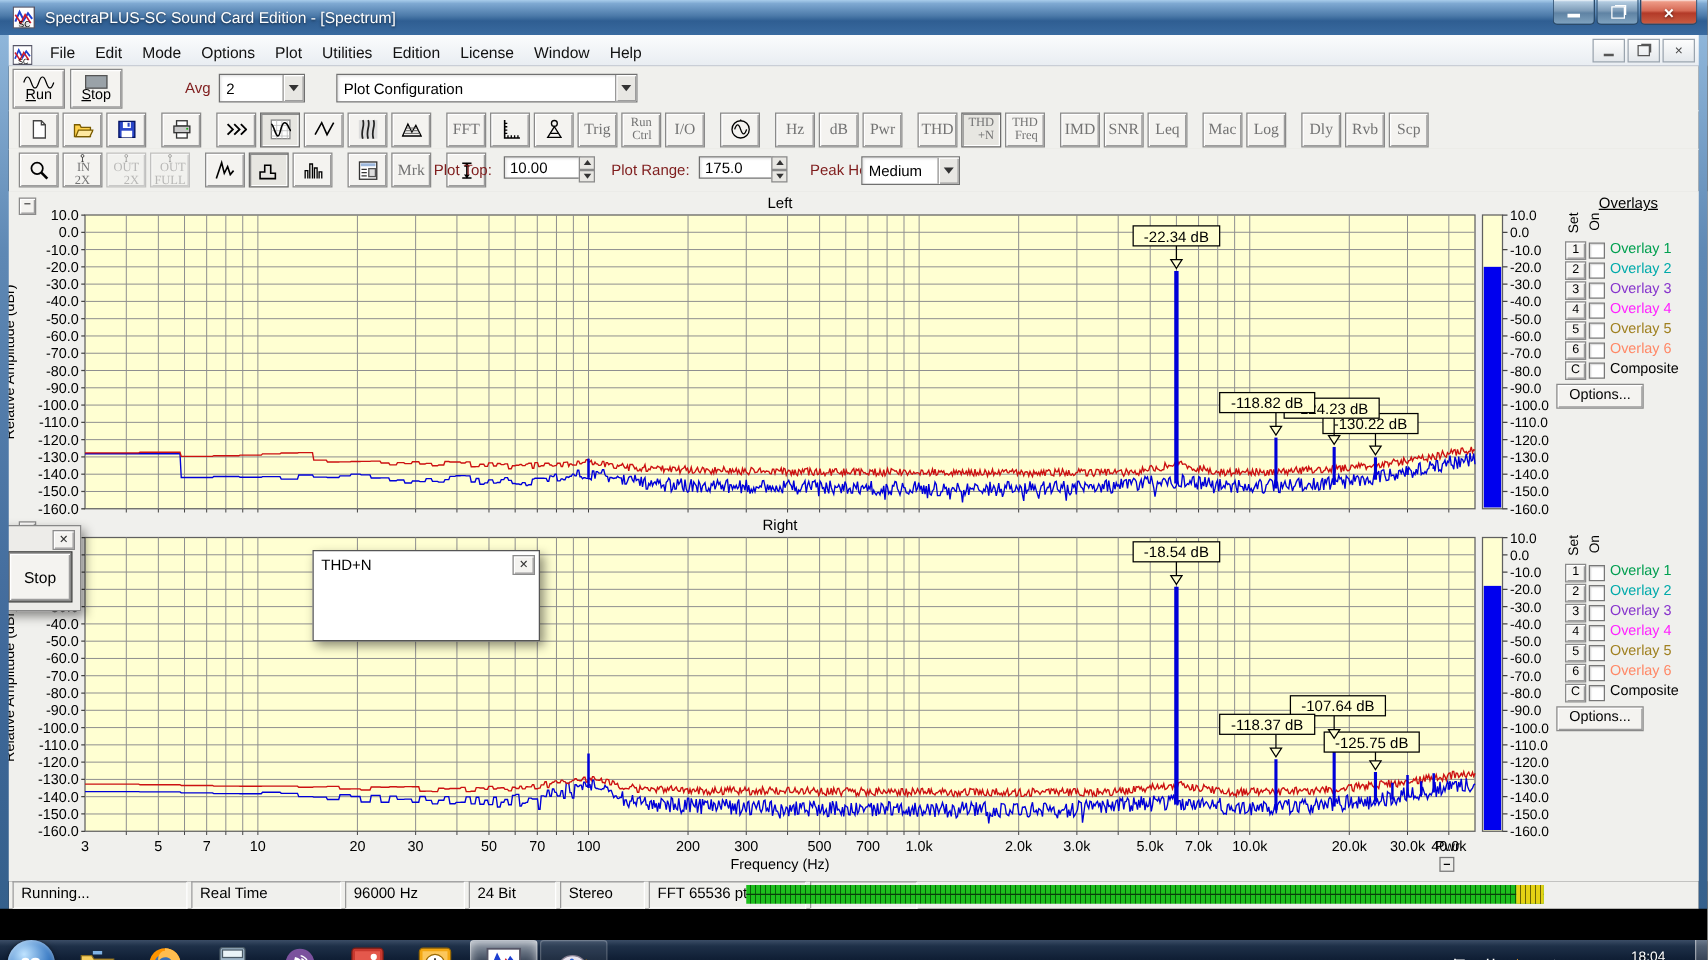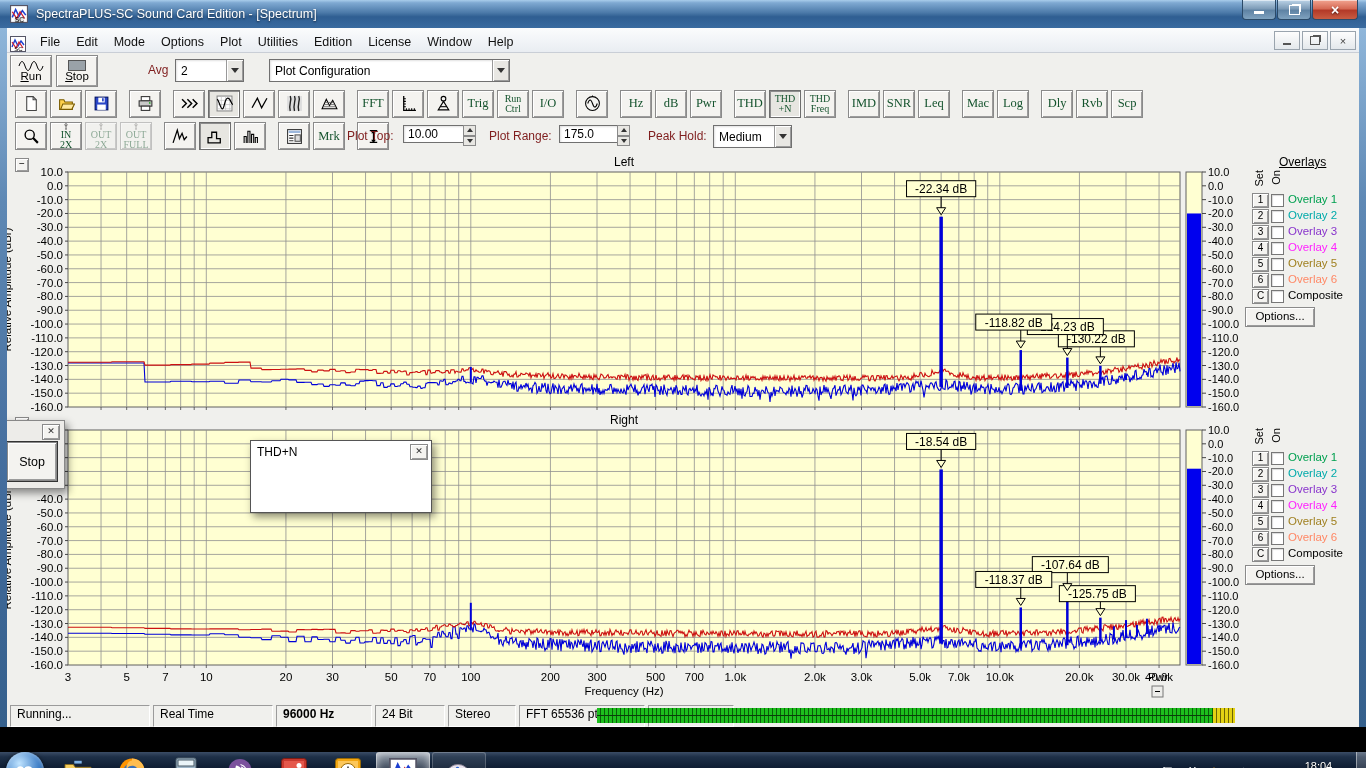--- a/index.html
+++ b/index.html
@@ -29,21 +29,21 @@
   #tb1{top:52px;height:36px}
   #tb2{top:88px;height:31px;display:flex;align-items:center;padding-left:8px}
   #tb3{top:119px;height:34px;display:flex;align-items:center;padding-left:8px}
   .raised{background:#F4F3F0;border:1px solid #8a8a8a;box-shadow:inset 1px 1px 0 #fff,inset -1px -1px 0 #9c9c9c}
   .pressed{background:#E7E6E1;border:1px solid #6d6d6d;box-shadow:inset 1px 1px 0 #8d8d8d,inset -1px -1px 0 #fff}
   .disabled{opacity:.45}
   .bigbtn{position:absolute;top:3px;width:40px;height:30px;display:flex;flex-direction:column;align-items:center;justify-content:center;font-size:11.5px}
   .bigbtn .bl{display:block;line-height:11px}
   .bigbtn .bl::first-letter{text-decoration:underline}
   .tbtn{width:30px;height:26px;margin-right:3px;display:flex;flex-direction:column;align-items:center;justify-content:center;flex:0 0 auto}
-  .tbtn .tlbl{font-family:"Liberation Serif",serif;font-size:12.5px;line-height:11px;text-align:center;color:#14532d}
+  .tbtn .tlbl{font-family:"Liberation Serif",serif;font-size:12.5px;line-height:11px;text-align:right;color:#737373}
   .tbtn .tlbl.two{font-size:10px;line-height:9.5px}
   .tgap{width:9px;flex:0 0 auto}
   .lab{font-size:12px;color:#7f1d1d}
   .combo{background:#fff;border:1px solid #707070;height:21px;font-size:12px;display:flex;align-items:center;padding-left:5px;box-shadow:inset 1px 1px 2px rgba(0,0,0,.12)}
   .combo .cval{flex:1;white-space:nowrap;overflow:hidden}
   .arrowbtn{width:16px;align-self:stretch;background:#E8E7E3;border-left:1px solid #999;display:flex;align-items:center;justify-content:center;box-shadow:inset 1px 1px 0 #fff,inset -1px -1px 0 #9c9c9c}
   .dna{width:0;height:0;border-left:4px solid transparent;border-right:4px solid transparent;border-top:5px solid #333}
   .tinput{background:#fff;border:1px solid #707070;box-shadow:inset 1px 1px 2px rgba(0,0,0,.12);font-size:12px;padding:1px 4px;font-family:"Liberation Sans",sans-serif}
   .spinner{display:inline-flex;flex-direction:column;width:13px;height:21px;vertical-align:middle}
   .spin{flex:1;background:#E8E7E3;border:1px solid #8a8a8a;display:flex;align-items:center;justify-content:center}
@@ -459,21 +459,21 @@
     <input class="tinput abs" style="left: 552px; top: 6px; width: 50px;" value="175.0">
     <div class="spinner abs" style="left:610px;top:6px">
         <div class="spin">
           <div class="upa"></div>
         </div>
         <div class="spin">
           <div class="dwa"></div>
         </div>
       </div>
     <span class="lab abs" style="left:641px;top:10px">Peak Hold:</span>
-    <div class="combo abs" style="left:706px;top:6px;width:72px">
+    <div class="combo abs" style="left:682px;top:6px;width:72px">
       <span class="cval">Medium</span>
       <div class="arrowbtn">
           <div class="dna"></div>
         </div>
     </div>
   </div>
 
   <div id="workspace">
     <svg id="svgL" class="plot" width="1366" height="258" style="top:2px">
         <rect x="68" y="17" width="1112" height="235" fill="#FFFFD2" stroke="#606060"></rect>
@@ -990,21 +990,21 @@
       <div class="stopbtn raised">
           <span>Stop</span>
         </div>
     </div>
   </div>
 
   <div id="statusbar">
     <div id="status-segs" style="display:flex;align-items:center">
         <div class="seg" style="width: 126px;">Running...</div>
         <div class="seg" style="width: 106px;">Real Time</div>
-        <div class="seg" style="width: 82px; font-weight: bold;">96000 Hz</div>
+        <div class="seg" style="width: 82px;">96000 Hz</div>
         <div class="seg" style="width: 56px;">24 Bit</div>
         <div class="seg" style="width: 54px;">Stereo</div>
         <div class="seg" style="width: 112px;">FFT 65536 pts</div>
         <div class="seg" style="width: 72px;">Hanning</div>
       </div>
     <div id="smeter" style="width: 638px;">
         <div class="mid"></div>
         <div class="tail"></div>
       </div>
   </div>

